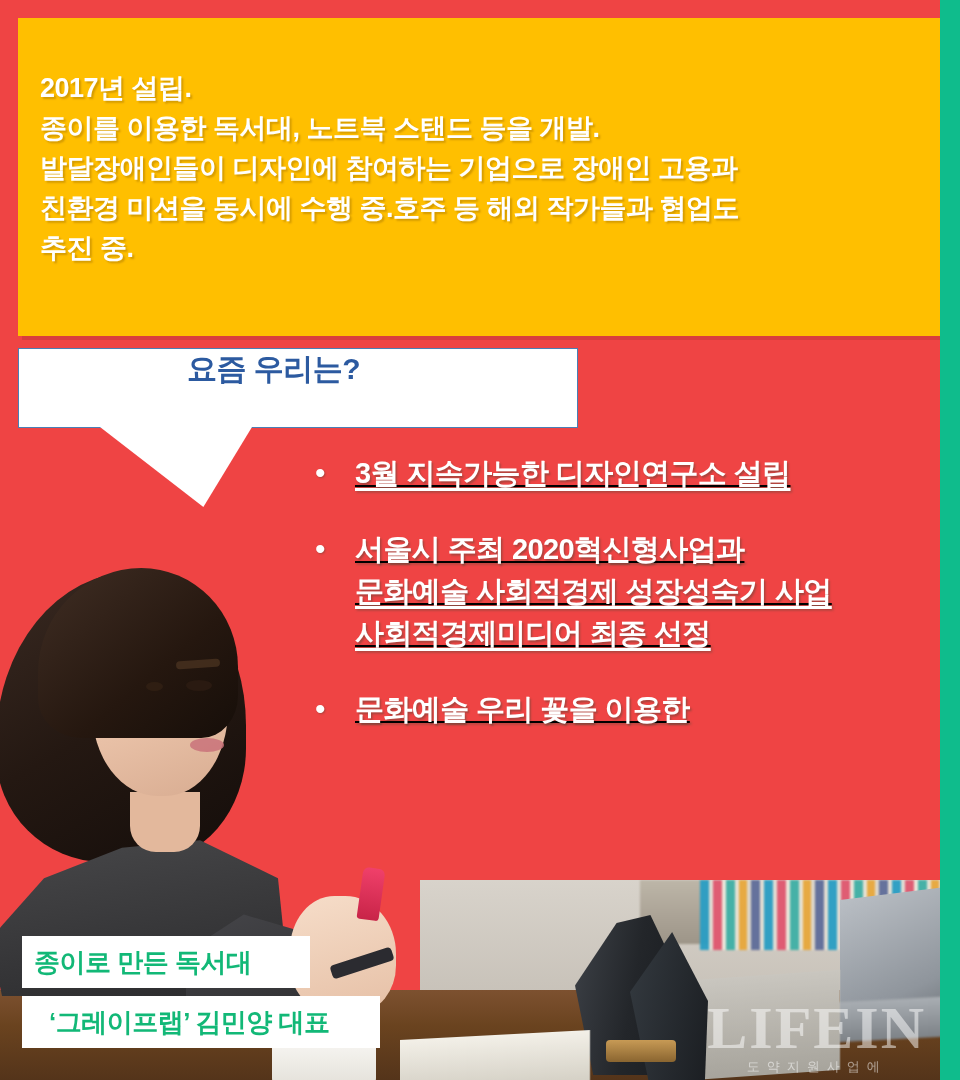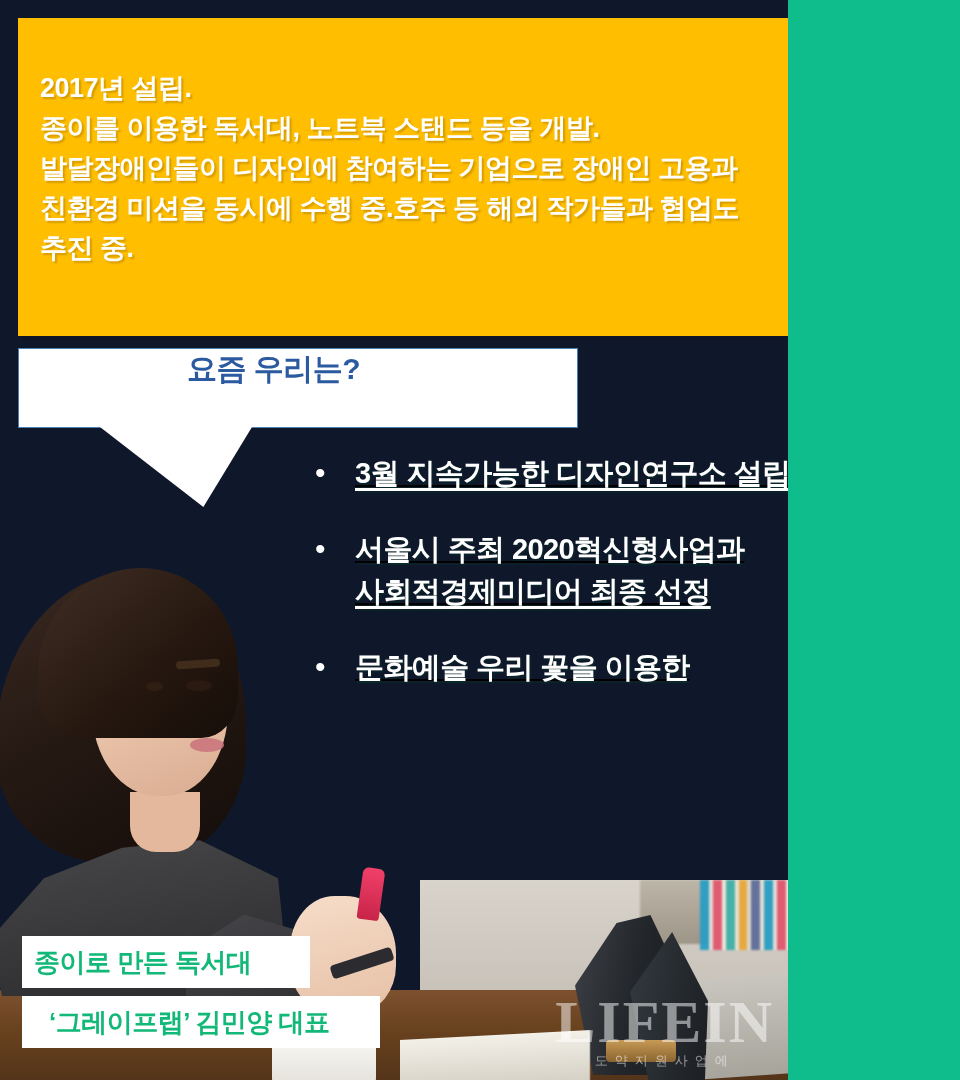--- a/index.html
+++ b/index.html
@@ -5,23 +5,23 @@
   html,body{margin:0;padding:0;}
   body{
     width:960px;height:1080px;
     background:#0FBC8C;
     font-family:"Liberation Sans","DejaVu Sans",sans-serif;
     overflow:hidden;
     position:relative;
   }
   .card{
     position:absolute;
-    width:788px;height:1080px;
+    width:940px;height:1080px;
     top:0;left:0;
-    background:#0f172a;
+    background:#ef4444;
     overflow:hidden;
   }
 
   
   .photo-layer{position:absolute;inset:0;overflow:hidden;}
 
   
   .photo-desk{
     position:absolute;
     left:0;top:880px;width:960px;height:200px;
@@ -265,21 +265,21 @@
     letter-spacing:-0.5px;
     box-sizing:border-box;
     display:flex;align-items:center;
   }
   .caption-1{left:22px;top:936px;width:288px;height:52px;padding-left:12px;}
   .caption-2{left:22px;top:996px;width:358px;height:52px;padding-left:27px;}
 
   
   .watermark{
     position:absolute;
-    right:14px;bottom:10px;
+    right:14px;bottom:4px;
     text-align:center;
     pointer-events:none;
   }
   .wm-main{
     font-family:"Liberation Serif","DejaVu Serif",serif;
     font-size:60px;
     font-weight:bold;
     letter-spacing:2px;
     color:rgba(255,255,255,.50);
     line-height:56px;
@@ -352,20 +352,21 @@
       <span class="bullet-dot">•</span>
       <span class="bullet-lines">
         <div class="bline underline">3월 지속가능한 디자인연구소 설립</div>
       </span>
     </li>
 
     <li class="bullet">
       <span class="bullet-dot">•</span>
       <span class="bullet-lines">
         <div class="bline">서울시 주최 2020혁신형사업과</div>
+        <div class="bline underline">문화예술 사회적경제 성장성숙기 사업</div>
         <div class="bline underline">사회적경제미디어 최종 선정</div>
       </span>
     </li>
 
     <li class="bullet">
       <span class="bullet-dot">•</span>
       <span class="bullet-lines">
         <div class="bline">문화예술 우리 꽃을 이용한</div>
       </span>
     </li>

